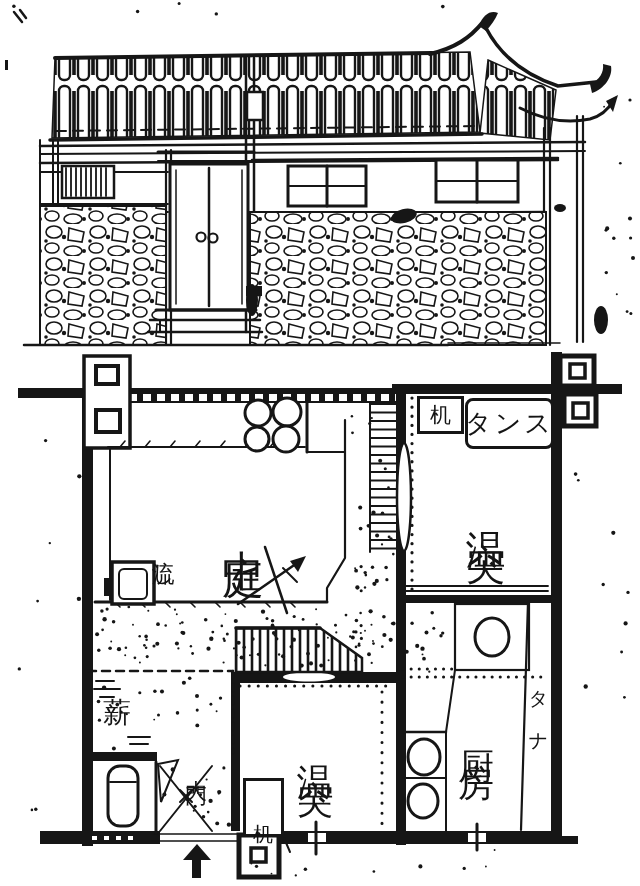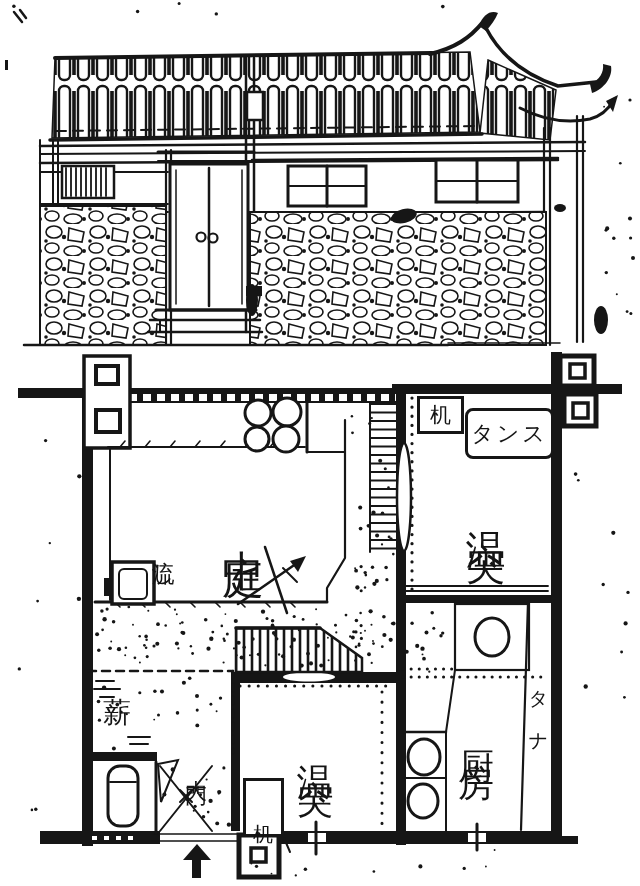--- a/index.html
+++ b/index.html
@@ -521,17 +521,17 @@
 <div class="lbl vrl" style="left:527px;top:683px;width:24px;height:74px;font-size:19px;letter-spacing:22px;">タナ</div>
 
 <div class="lbl vrl" style="left:148px;top:532px;width:30px;height:58px;font-size:23px;letter-spacing:5px;">流し</div>
 
 <div class="lbl" style="left:101px;top:697px;width:32px;height:32px;font-size:28px;">薪</div>
 
 <div class="lbl vrl" style="left:183px;top:740px;width:26px;height:56px;font-size:22px;letter-spacing:6px;">大門</div>
 
 <div class="lbl box" style="left:417px;top:396px;width:41px;height:32px;font-size:21px;">机</div>
 
-<div class="lbl box" style="left:465px;top:408px;width:83px;height:45px;font-size:22px;letter-spacing:3px;border-radius:8px;">タンス</div>
+<div class="lbl box" style="left:465px;top:398px;width:83px;height:45px;font-size:26px;letter-spacing:3px;border-radius:8px;">タンス</div>
 
 <div class="lbl box vrl" style="left:243px;top:778px;width:35px;height:53px;font-size:20px;">机</div>
 
 </div>
 
 </body></html>

